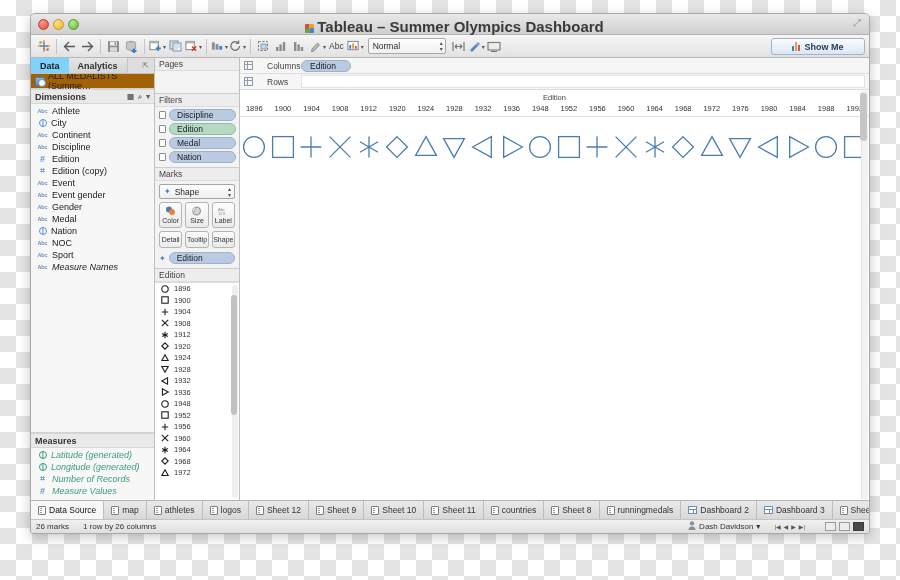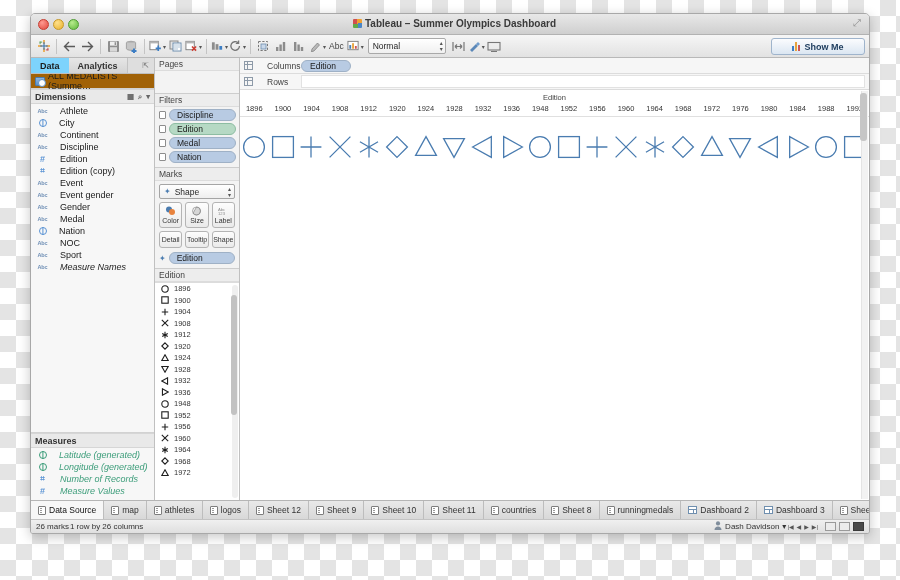--- a/index.html
+++ b/index.html
@@ -34,21 +34,21 @@
     position: relative;
     flex: 0 0 auto;
   }
   .lights { position: absolute; left: 7px; top: 5px; display: flex; gap: 4px; }
   .light { width: 11px; height: 11px; border-radius: 50%; }
   .l-red { background: radial-gradient(circle at 35% 30%, #ff9a90, #e0483c); border: 1px solid #c53c30; }
   .l-yel { background: radial-gradient(circle at 35% 30%, #ffe08a, #e8b22e); border: 1px solid #c79826; }
   .l-grn { background: radial-gradient(circle at 35% 30%, #b7eb8c, #5fb83c); border: 1px solid #4f9c32; }
   .wtitle {
     position: absolute; left: 9px; right: 0; top: 4px;
-    text-align: center; font-size: 10px; color: #3a3a3a; font-weight: bold;
+    text-align: center; font-size: 15px; color: #3a3a3a; font-weight: bold;
   }
   .wtitle .tabicon {
     display: inline-block; width: 9px; height: 9px; vertical-align: -1px;
     margin-right: 3px;
     background:
       conic-gradient(from 0deg, #f0a030 0 25%, #4a86c8 0 50%, #60aa4a 0 75%, #d05050 0 100%);
     border-radius: 1px;
   }
   .resize-corner {
     position: absolute; right: 6px; top: 4px; width: 10px; height: 10px;
@@ -122,21 +122,21 @@
   }
   .sec-head {
     height: 15px; display: flex; align-items: center; padding: 0 4px;
     font-size: 9px; font-weight: bold; color: #333;
     background: #e9e9e9; border-top: 1px solid #d6d6d6; border-bottom: 1px solid #d6d6d6;
     position: relative;
   }
   .sec-head .tools { position: absolute; right: 4px; display: flex; gap: 4px; align-items: center; color: #666; font-size: 7.5px; }
   .field-list { background: #f7f7f7; flex: 1 1 auto; overflow: hidden; padding-top: 1px; }
   .field {
-    height: 12px; display: flex; align-items: center; gap: 12px; padding-left: 6px;
+    height: 12px; display: flex; align-items: center; gap: 4px; padding-left: 6px;
     font-size: 9px; color: #1a1a1a;
   }
   .f-abc { font-size: 5.5px; color: #6f8fb5; font-weight: bold; letter-spacing: -0.2px; width: 11px; text-align: center; }
   .f-globe {
     width: 8px; height: 8px; border-radius: 50%; border: 1.2px solid #5a93d4;
     position: relative; flex: 0 0 auto; margin-left: 2px;
   }
   .f-globe:after {
     content: ""; position: absolute; left: 50%; top: -1.2px; bottom: -1.2px; width: 1.2px;
     background: #5a93d4; transform: translateX(-50%);
@@ -249,21 +249,21 @@
   }
   .tab-icon-dash {
     width: 9px; height: 8px; border: 1px solid #6f8faf; background: #fff; position: relative; flex: 0 0 auto;
   }
   .tab-icon-dash:before { content:""; position:absolute; left:0; right:0; top:2px; height:1px; background:#6f8faf; }
   .tab-icon-dash:after { content:""; position:absolute; top:2px; bottom:0; left:4px; width:1px; background:#6f8faf; }
   
   .statusbar {
     height: 14px; flex: 0 0 auto; display: flex; align-items: center;
     background: linear-gradient(#f0f0f0,#dfdfdf); border-top: 1px solid #c3c3c3;
-    font-size: 8px; color: #333; padding: 0 5px; gap: 1px;
+    font-size: 8px; color: #333; padding: 0 5px; gap: 14px;
   }
   .sb-user { margin-left: auto; display: flex; align-items: center; gap: 3px; }
   .sb-nav { display: flex; align-items: center; gap: 3px; color: #555; font-size: 6px; }
   .sb-views { display: flex; align-items: center; gap: 3px; margin-left: 6px; }
   .sb-view { width: 11px; height: 9px; border: 1px solid #9a9a9a; background: #ececec; }
   .sb-view.dark { background: #4a4a4a; border-color: #3a3a3a; }
 </style>
 </head>
 <body>
 

